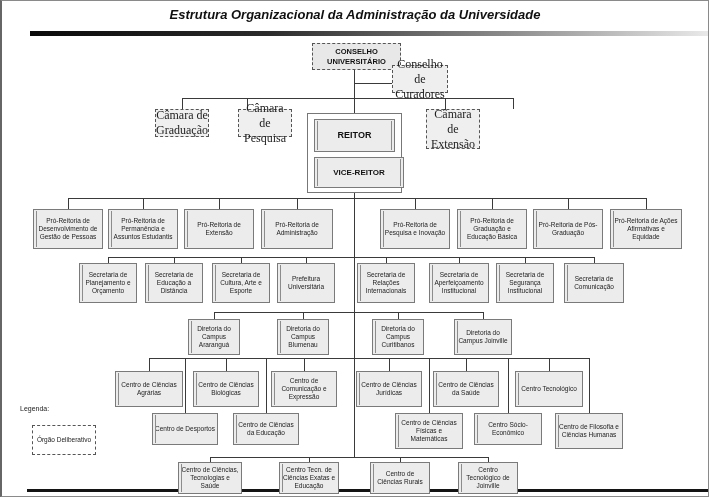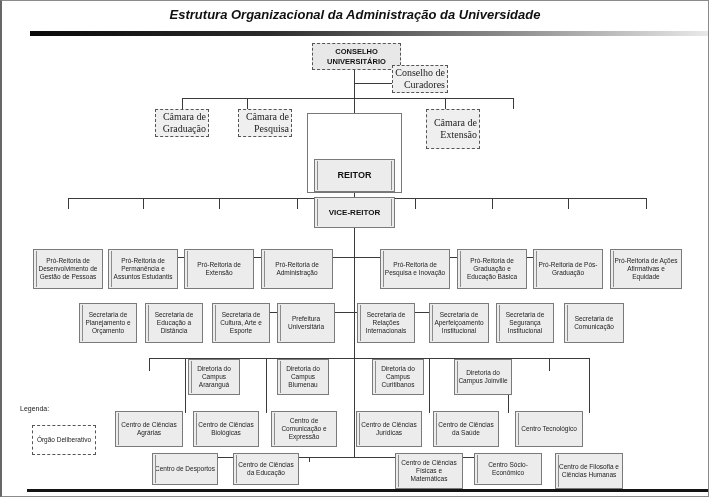--- a/index.html
+++ b/index.html
@@ -17,29 +17,29 @@
     background:linear-gradient(90deg,#0a0a0a 0%,#2b2b2b 35%,#8a8a8a 70%,#e9e9e9 100%);
   }
   .bottomrule{position:absolute;left:25px;top:488px;width:681px;height:3px;background:#141414;}
   .h{position:absolute;height:1px;background:#3a3a3a;}
   .v{position:absolute;width:1px;background:#3a3a3a;}
   .box{
     position:absolute;display:flex;align-items:center;justify-content:center;
     text-align:center;box-sizing:border-box;padding:1px 2px;color:#222;
     font-size:6.5px;line-height:1.25;
   }
-  .solid{background:#ececec;border:1px solid #7a7a7a;margin-top:40px;}
+  .solid{background:#ececec;border:1px solid #7a7a7a;}
   .solid::before{
     content:"";position:absolute;left:2px;top:1px;bottom:1px;width:1px;background:#8c8c8c;
   }
   .sidelines::after{
     content:"";position:absolute;right:2px;top:1px;bottom:1px;width:1px;background:#8c8c8c;
   }
   .dashed{background:#efefef;border:1px dashed #555;}
-  .serif{font-family:"Liberation Serif",serif;font-size:10px;text-align:right;}
+  .serif{font-family:"Liberation Serif",serif;font-size:12px;}
   .boldsans{font-weight:700;font-size:7.5px;color:#111;background:#e8e8e8;}
   .outerbox{position:absolute;background:#fff;border:1px solid #777;box-sizing:border-box;}
   .reitor{font-weight:700;font-size:9px;color:#111;}
   .vicereitor{font-weight:700;font-size:8px;color:#111;}
   .legend-label{position:absolute;left:18px;top:404px;font-size:7px;color:#222;}
   .legend-box{left:30px;top:424px;width:64px;height:30px;background:#fff;}
 </style>
 </head>
 <body>
 
@@ -99,21 +99,21 @@
   <div class="v" style="left:486px;top:456px;height:5px"></div>
 
   <div class="box dashed boldsans" style="left:310px;top:42px;width:89px;height:27px">CONSELHO UNIVERSITÁRIO</div>
   <div class="box dashed serif" style="left:390px;top:64px;width:56px;height:28px">Conselho de Curadores</div>
   <div class="box dashed serif" style="left:153px;top:108px;width:54px;height:28px">Câmara de Graduação</div>
   <div class="box dashed serif" style="left:236px;top:108px;width:54px;height:28px">Câmara de Pesquisa</div>
   <div class="box dashed serif" style="left:424px;top:108px;width:54px;height:40px">Câmara de Extensão</div>
 
   <div class="outerbox" style="left:305px;top:112px;width:95px;height:80px"></div>
   <div class="box solid sidelines reitor" style="left:312px;top:118px;width:81px;height:33px">REITOR</div>
-  <div class="box solid sidelines vicereitor" style="left:312px;top:156px;width:81px;height:31px">VICE-REITOR</div>
+  <div class="box solid sidelines vicereitor" style="left:312px;top:156px;width:90px;height:31px">VICE-REITOR</div>
 
   <div class="box solid" style="left:31px;top:208px;width:70px;height:40px">Pró-Reitoria de Desenvolvimento de Gestão de Pessoas</div>
   <div class="box solid" style="left:106px;top:208px;width:70px;height:40px">Pró-Reitoria de Permanência e Assuntos Estudantis</div>
   <div class="box solid" style="left:182px;top:208px;width:70px;height:40px">Pró-Reitoria de Extensão</div>
   <div class="box solid" style="left:259px;top:208px;width:72px;height:40px">Pró-Reitoria de Administração</div>
   <div class="box solid" style="left:378px;top:208px;width:70px;height:40px">Pró-Reitoria de Pesquisa e Inovação</div>
   <div class="box solid" style="left:455px;top:208px;width:70px;height:40px">Pró-Reitoria de Graduação e Educação Básica</div>
   <div class="box solid" style="left:531px;top:208px;width:70px;height:40px">Pró-Reitoria de Pós-Graduação</div>
   <div class="box solid" style="left:608px;top:208px;width:72px;height:40px">Pró-Reitoria de Ações Afirmativas e Equidade</div>
 

